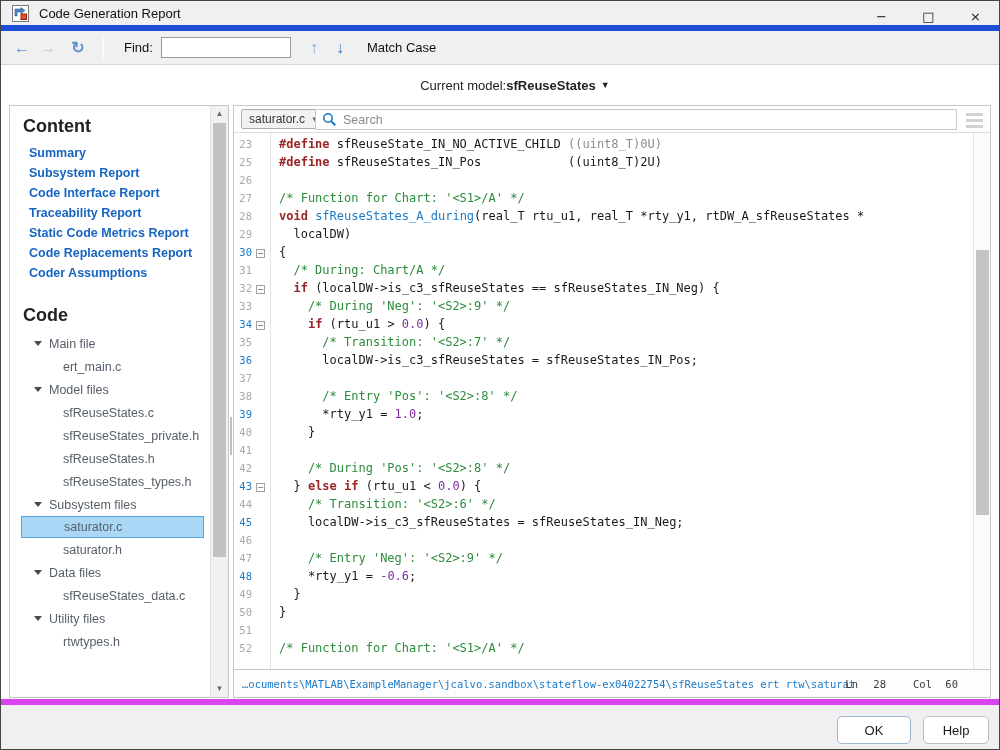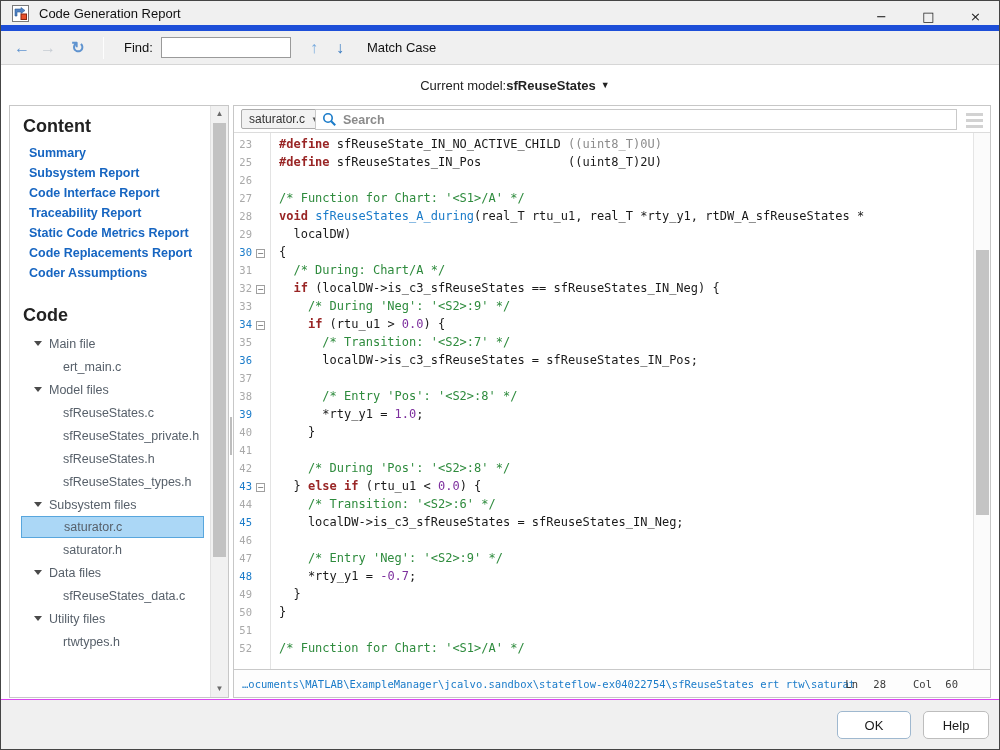--- a/index.html
+++ b/index.html
@@ -96,21 +96,21 @@
     border-bottom:1px solid #dcdcdc;
   }
   .file-dd{
     position:absolute; left:7px; top:3px; height:20px; padding:0 7px;
     background:#f2f2f2; border:1px solid #ababab; border-radius:2px;
     font-size:12px; color:#333; display:flex; align-items:center; cursor:pointer;
   }
   .file-dd .caret{ font-size:8px; color:#555; margin-left:6px; }
   .search-box{
     position:absolute; left:81px; right:33px; top:3px; height:21px;
-    border:1px solid #c9c9c9; background:#fff; display:flex; align-items:center;font-weight:bold;
+    border:1px solid #c9c9c9; background:#fff; display:flex; align-items:center;
   }
   .search-box svg{ margin-left:6px; }
   .search-ph{ font-size:12.5px; color:#8b8b8b; margin-left:6px; }
   .hamburger{ position:absolute; right:7px; top:7px; width:17px; cursor:pointer; }
   .hamburger div{ height:3px; background:#d2d2d2; margin-bottom:3px; }
   
   .code-body{
     position:absolute; left:0; right:0; top:27px; bottom:28px; overflow:hidden;
     font-family:"DejaVu Sans Mono", monospace;
   }
@@ -150,21 +150,21 @@
     color:#1a7bc9; margin-left:8px; white-space:nowrap; overflow:hidden;
     width:612px; cursor:pointer;
   }
   .status-ln{ position:absolute; right:132px; color:#3b3b3b;padding-left:44px; }
   .status-lnv{ position:absolute; right:104px; color:#3b3b3b; }
   .status-col{ position:absolute; right:58px; color:#3b3b3b; }
   .status-colv{ position:absolute; right:32px; color:#3b3b3b; }
   
   .footer{
     position:absolute; left:0; right:0; bottom:0; height:50px;
-    background:#f0f0f0; border-top:1px solid #d946ef;
+    background:#f0f0f0; border-top:6px solid #d946ef;
   }
   .btn{
     position:absolute; top:11px; height:28px; background:#fff;
     border:1px solid #bdbdbd; border-radius:5px; font-size:13px; color:#1a1a1a;
     font-family:"Liberation Sans", sans-serif; cursor:pointer;
   }
   .btn-ok{ right:88px; width:74px; border-color:#9fb8cf; }
   .btn-help{ right:10px; width:66px; }
 </style>
 </head>
@@ -319,21 +319,21 @@
             <div class="cl"><span class="ln">38</span><span class="fw"></span><span class="ct"><span class="tk-c">      /* Entry 'Pos': '&lt;S2&gt;:8' */</span></span></div>
             <div class="cl"><span class="ln blue">39</span><span class="fw"></span><span class="ct"><span class="tk-p">      *rty_y1 = </span><span class="tk-n">1.0</span><span class="tk-p">;</span></span></div>
             <div class="cl"><span class="ln">40</span><span class="fw"></span><span class="ct"><span class="tk-p">    }</span></span></div>
             <div class="cl"><span class="ln">41</span><span class="fw"></span><span class="ct"></span></div>
             <div class="cl"><span class="ln">42</span><span class="fw"></span><span class="ct"><span class="tk-c">    /* During 'Pos': '&lt;S2&gt;:8' */</span></span></div>
             <div class="cl"><span class="ln blue">43</span><span class="fw"><span class="fold-box">−</span></span><span class="ct"><span class="tk-p">  } </span><span class="tk-k">else</span><span class="tk-p"> </span><span class="tk-k">if</span><span class="tk-p"> (rtu_u1 &lt; </span><span class="tk-n">0.0</span><span class="tk-p">) {</span></span></div>
             <div class="cl"><span class="ln">44</span><span class="fw"></span><span class="ct"><span class="tk-c">    /* Transition: '&lt;S2&gt;:6' */</span></span></div>
             <div class="cl"><span class="ln blue">45</span><span class="fw"></span><span class="ct"><span class="tk-p">    localDW-&gt;is_c3_sfReuseStates = sfReuseStates_IN_Neg;</span></span></div>
             <div class="cl"><span class="ln">46</span><span class="fw"></span><span class="ct"></span></div>
             <div class="cl"><span class="ln">47</span><span class="fw"></span><span class="ct"><span class="tk-c">    /* Entry 'Neg': '&lt;S2&gt;:9' */</span></span></div>
-            <div class="cl"><span class="ln blue">48</span><span class="fw"></span><span class="ct"><span class="tk-p">    *rty_y1 = </span><span class="tk-n">-0.7</span><span class="tk-p">;</span></span></div>
+            <div class="cl"><span class="ln blue">48</span><span class="fw"></span><span class="ct"><span class="tk-p">    *rty_y1 = </span><span class="tk-n">-0.6</span><span class="tk-p">;</span></span></div>
             <div class="cl"><span class="ln">49</span><span class="fw"></span><span class="ct"><span class="tk-p">  }</span></span></div>
             <div class="cl"><span class="ln">50</span><span class="fw"></span><span class="ct"><span class="tk-p">}</span></span></div>
             <div class="cl"><span class="ln">51</span><span class="fw"></span><span class="ct"></span></div>
             <div class="cl"><span class="ln">52</span><span class="fw"></span><span class="ct"><span class="tk-c">/* Function for Chart: '&lt;S1&gt;/A' */</span></span></div>
           </div>
         <div class="code-scroll">
           <div class="code-thumb"></div>
         </div>
       </div>
 

